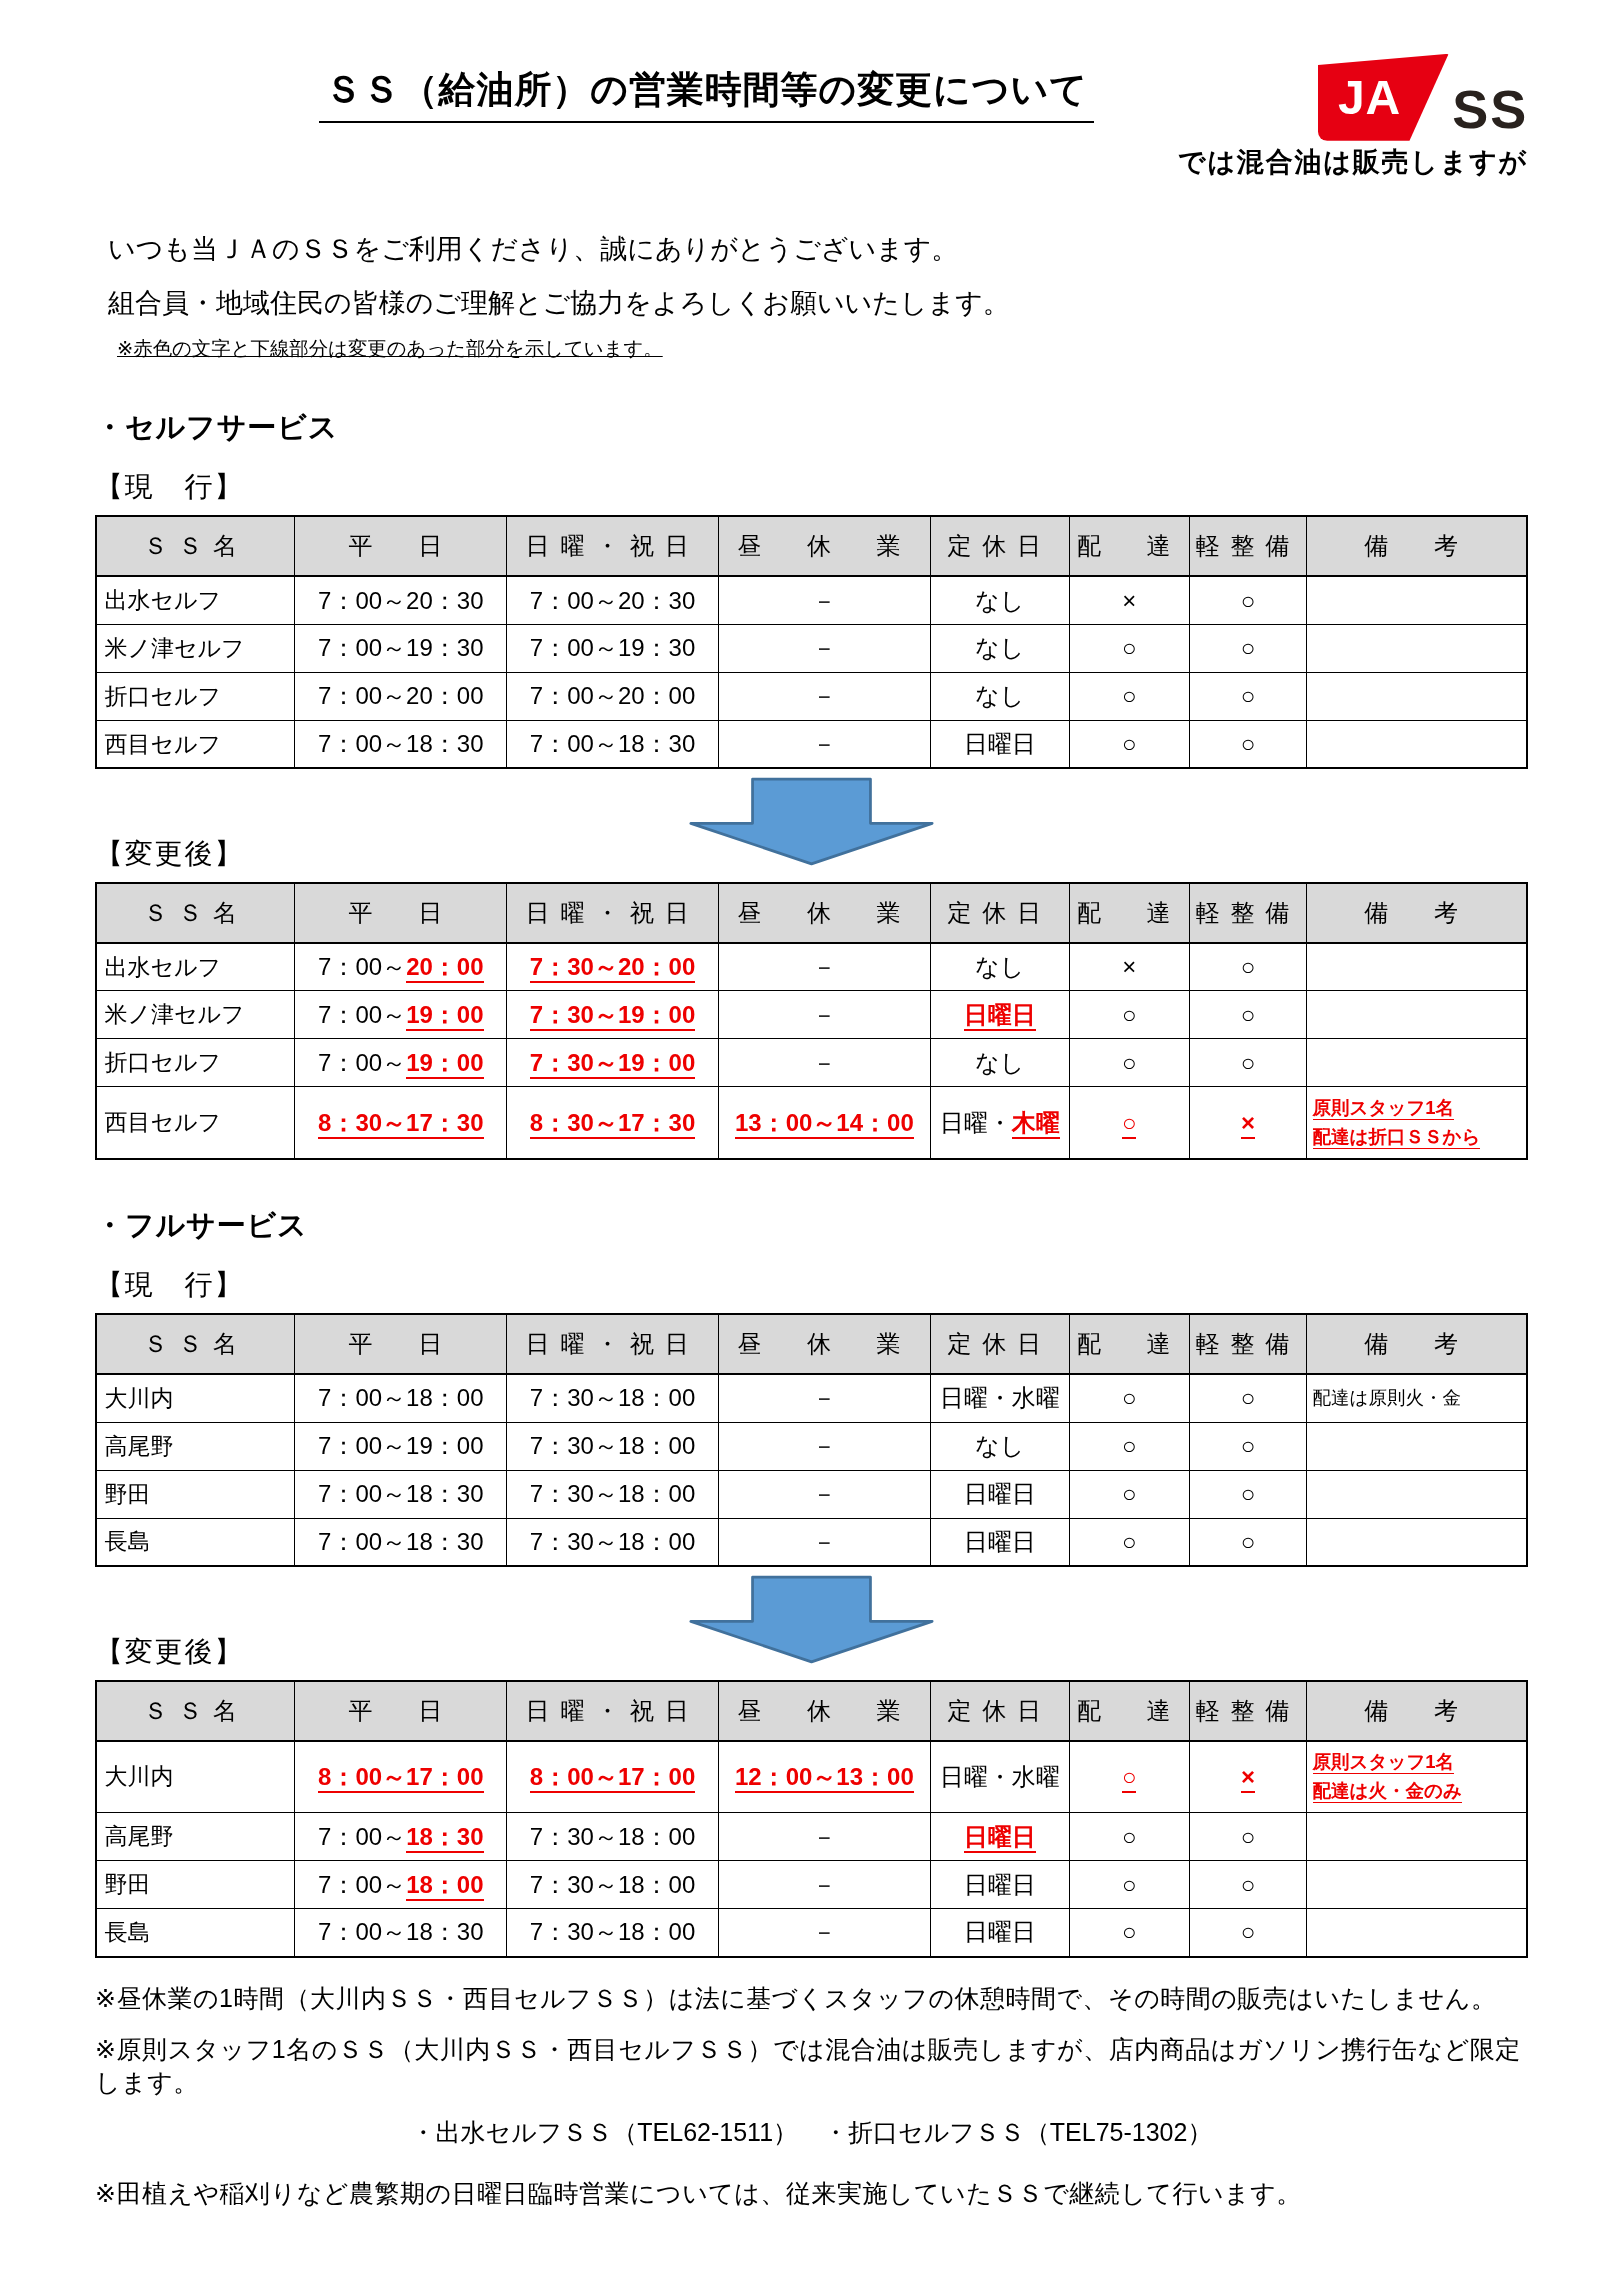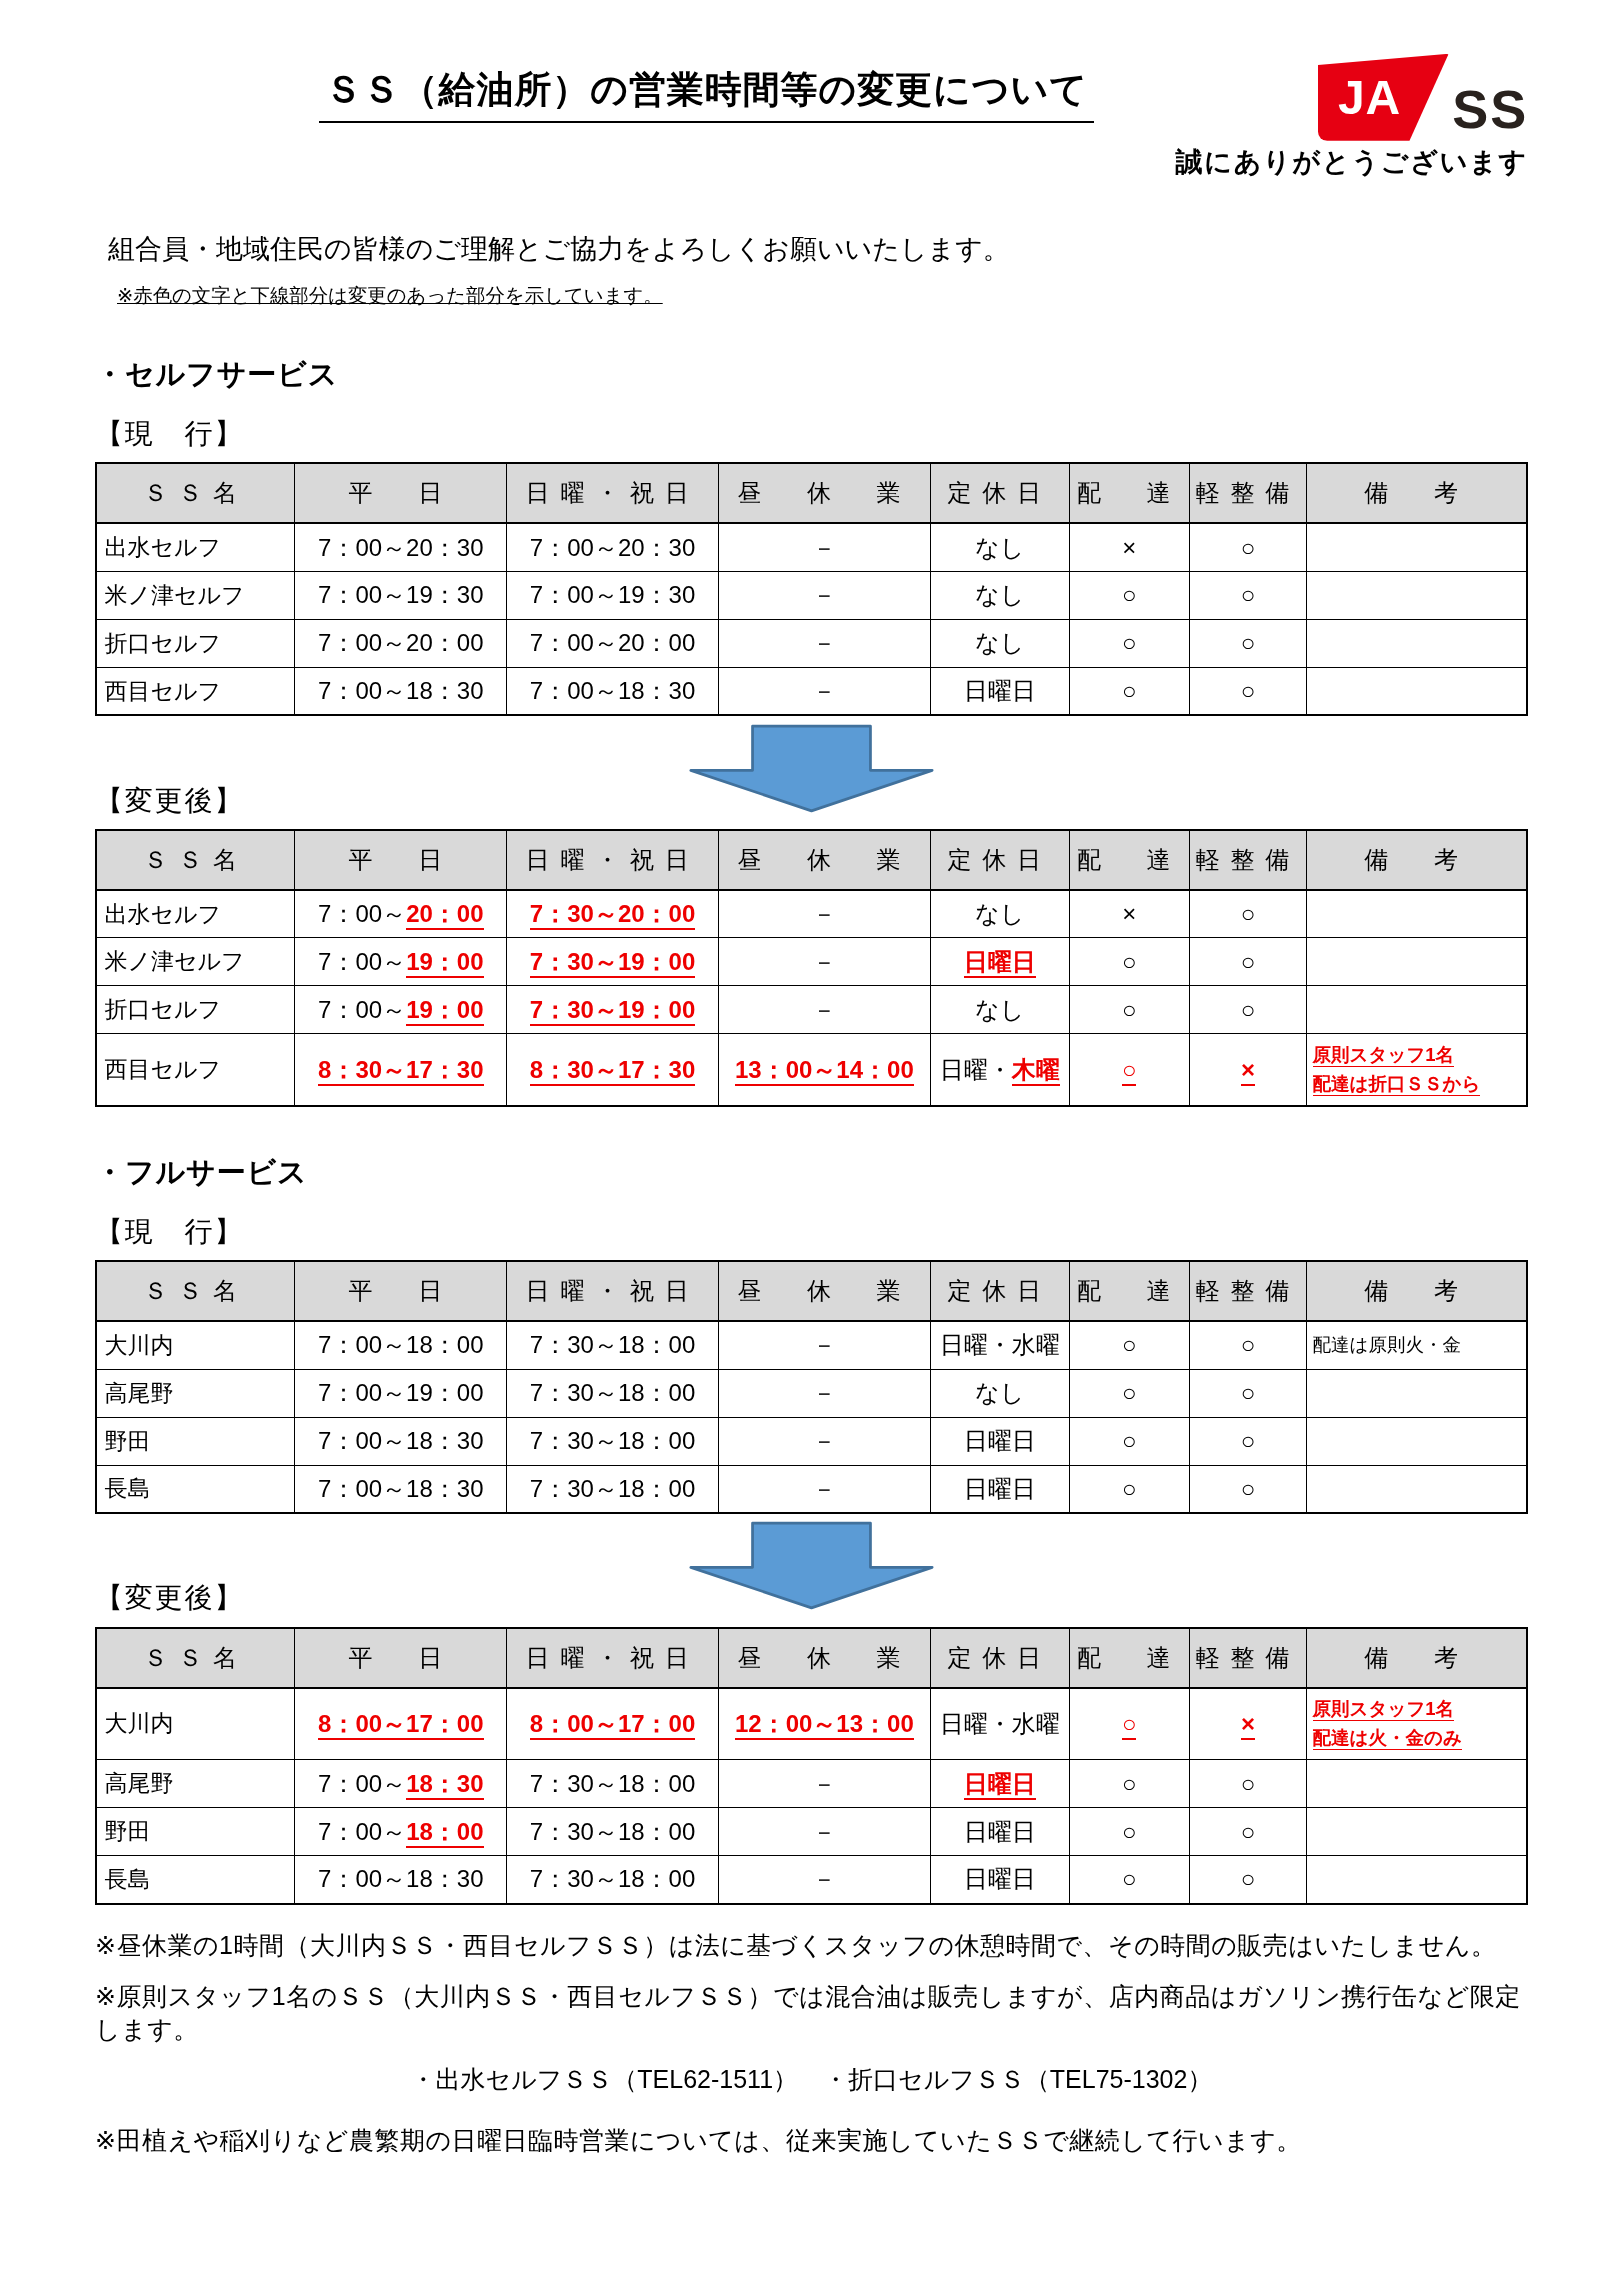--- a/index.html
+++ b/index.html
@@ -87,23 +87,24 @@
       <span class="doc-title">ＳＳ（給油所）の営業時間等の変更について</span>
     </div>
     <div class="logo">
       <div class="ja-chip">
         <span>JA</span>
       </div>
       <div class="ss-text">SS</div>
     </div>
   </div>
 
-  <div class="org-row">誠にありがとうございます</div>
+  <div class="org-row">では混合油は販売しますが</div>
 
   <div class="intro">
+    <p>いつも当ＪＡのＳＳをご利用くださり、誠にありがとうございます。</p>
     <p>組合員・地域住民の皆様のご理解とご協力をよろしくお願いいたします。</p>
   </div>
   <div class="red-note">※赤色の文字と下線部分は変更のあった部分を示しています。</div>
 
   <div class="section-title">・セルフサービス</div>
   <div class="state-label">【現　行】</div>
   <table class="grid">
     <colgroup>
         <col class="c1">
         <col class="c2">

